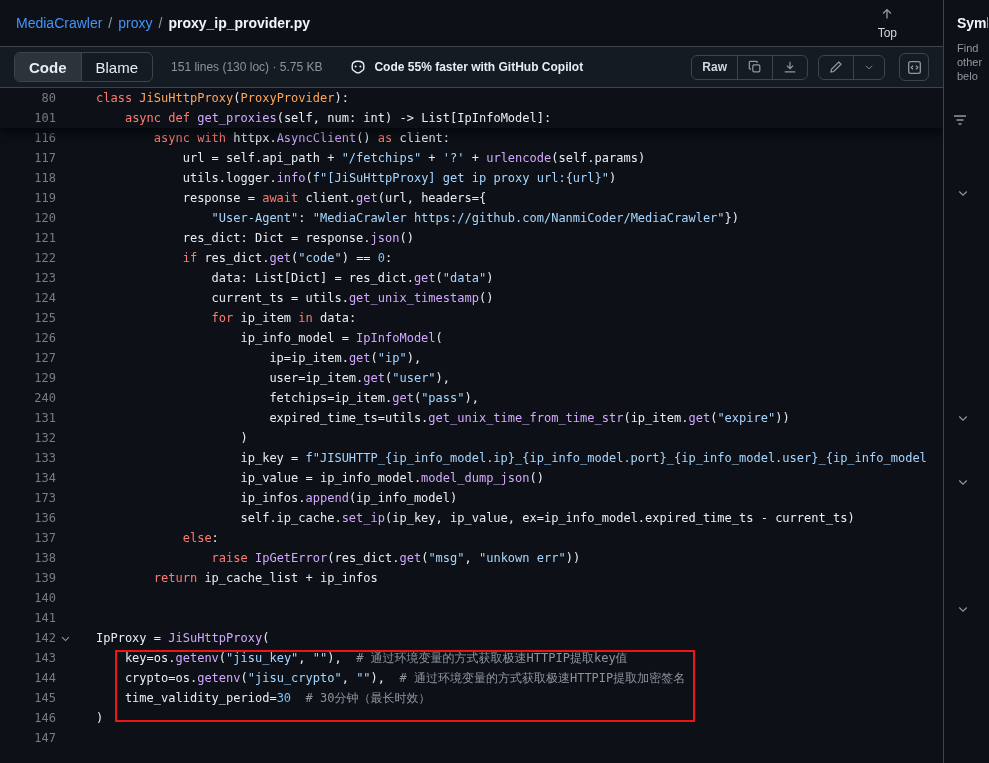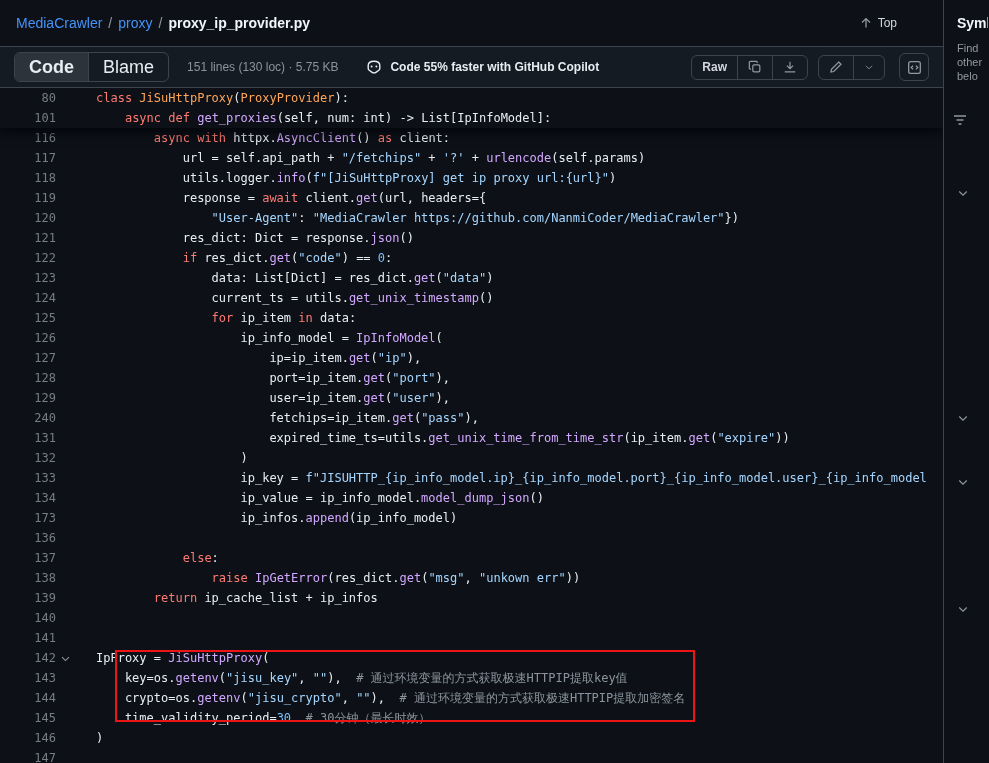--- a/index.html
+++ b/index.html
@@ -8,28 +8,28 @@
   .page { display:flex; width:989px; height:763px; }
   .main { width:944px; border-right:1px solid #3d444d; display:flex; flex-direction:column; }
 
   
   .breadcrumb-bar { height:46px; display:flex; align-items:center; padding:0 16px; font-size:14px; }
   .breadcrumb-bar a { color:#4493f8; text-decoration:none; cursor:pointer; }
   .breadcrumb-bar .sep { color:#9198a1; margin:0 6px; }
   .breadcrumb-bar .file { color:#f0f6fc; font-weight:700; }
   .spacer { flex:1; }
   .top-btn { display:flex; align-items:center; gap:5px; background:none; border:none; color:#d1d7e0;
-    font-size:12px; cursor:pointer; font-family:inherit; margin-right:30px; }
+    font-size:12px; cursor:pointer; font-family:inherit; margin-right:30px;flex-direction:column; }
   .top-btn svg { stroke:#9198a1; }
 
   
   .toolbar { height:42px; background:#151b23; border-top:1px solid #3d444d; border-bottom:1px solid #3d444d;
     display:flex; align-items:center; padding:0 14px; }
   .segmented { display:flex; border:1px solid #3d444d; border-radius:6px; overflow:hidden; height:30px; }
-  .seg { background:transparent; border:none; color:#e6edf3; font-size:18px; padding:0 14px; cursor:pointer;
+  .seg { background:transparent; border:none; color:#e6edf3; font-size:15px; padding:0 14px; cursor:pointer;
     font-family:inherit; }
   .seg.active { background:#2d333b; font-weight:600; }
   .seg + .seg { border-left:1px solid #3d444d; }
   .fileinfo { color:#8b949e; font-size:12px; margin-left:18px; }
   .copilot { display:flex; align-items:center; gap:8px; margin-left:28px; color:#e6edf3; font-size:12px;
     font-weight:600; cursor:pointer; }
   .btn-group { display:flex; border:1px solid #3d444d; border-radius:6px; overflow:hidden; height:25px; margin-left:10px; }
   .btn-group button { background:transparent; border:none; color:#d1d7e0; font-size:12px; font-weight:600;
     padding:0 10px; cursor:pointer; display:flex; align-items:center; font-family:inherit; }
   .btn-group button + button { border-left:1px solid #3d444d; }
@@ -202,25 +202,20 @@
             <span class="ln">126</span>
             <span class="chev"></span>
             <pre class="code"><span class="t-p">                    ip_info_model = </span><span class="t-en">IpInfoModel</span><span class="t-p">(</span></pre>
           </div>
           <div class="row">
             <span class="ln">127</span>
             <span class="chev"></span>
             <pre class="code"><span class="t-p">                        ip=ip_item.</span><span class="t-en">get</span><span class="t-p">(</span><span class="t-s">"ip"</span><span class="t-p">),</span></pre>
           </div>
           <div class="row">
-            <span class="ln">128</span>
-            <span class="chev"></span>
-            <pre class="code"><span class="t-p">                        port=ip_item.</span><span class="t-en">get</span><span class="t-p">(</span><span class="t-s">"port"</span><span class="t-p">),</span></pre>
-          </div>
-          <div class="row">
             <span class="ln">129</span>
             <span class="chev"></span>
             <pre class="code"><span class="t-p">                        user=ip_item.</span><span class="t-en">get</span><span class="t-p">(</span><span class="t-s">"user"</span><span class="t-p">),</span></pre>
           </div>
           <div class="row">
             <span class="ln">240</span>
             <span class="chev"></span>
             <pre class="code"><span class="t-p">                        fetchips=ip_item.</span><span class="t-en">get</span><span class="t-p">(</span><span class="t-s">"pass"</span><span class="t-p">),</span></pre>
           </div>
           <div class="row">
@@ -244,20 +239,21 @@
             <pre class="code"><span class="t-p">                    ip_value = ip_info_model.</span><span class="t-en">model_dump_json</span><span class="t-p">()</span></pre>
           </div>
           <div class="row">
             <span class="ln">173</span>
             <span class="chev"></span>
             <pre class="code"><span class="t-p">                    ip_infos.</span><span class="t-en">append</span><span class="t-p">(ip_info_model)</span></pre>
           </div>
           <div class="row">
             <span class="ln">136</span>
             <span class="chev"></span>
+            <pre class="code"><span class="t-p">                    self.ip_cache.</span><span class="t-en">set_ip</span><span class="t-p">(ip_key, ip_value, ex=ip_info_model.expired_time_ts - current_ts)</span></pre>
           </div>
           <div class="row">
             <span class="ln">137</span>
             <span class="chev"></span>
             <pre class="code"><span class="t-p">            </span><span class="t-k">else</span><span class="t-p">:</span></pre>
           </div>
           <div class="row">
             <span class="ln">138</span>
             <span class="chev"></span>
             <pre class="code"><span class="t-p">                </span><span class="t-k">raise</span><span class="t-p"> </span><span class="t-en">IpGetError</span><span class="t-p">(res_dict.</span><span class="t-en">get</span><span class="t-p">(</span><span class="t-s">"msg"</span><span class="t-p">, </span><span class="t-s">"unkown err"</span><span class="t-p">))</span></pre>

